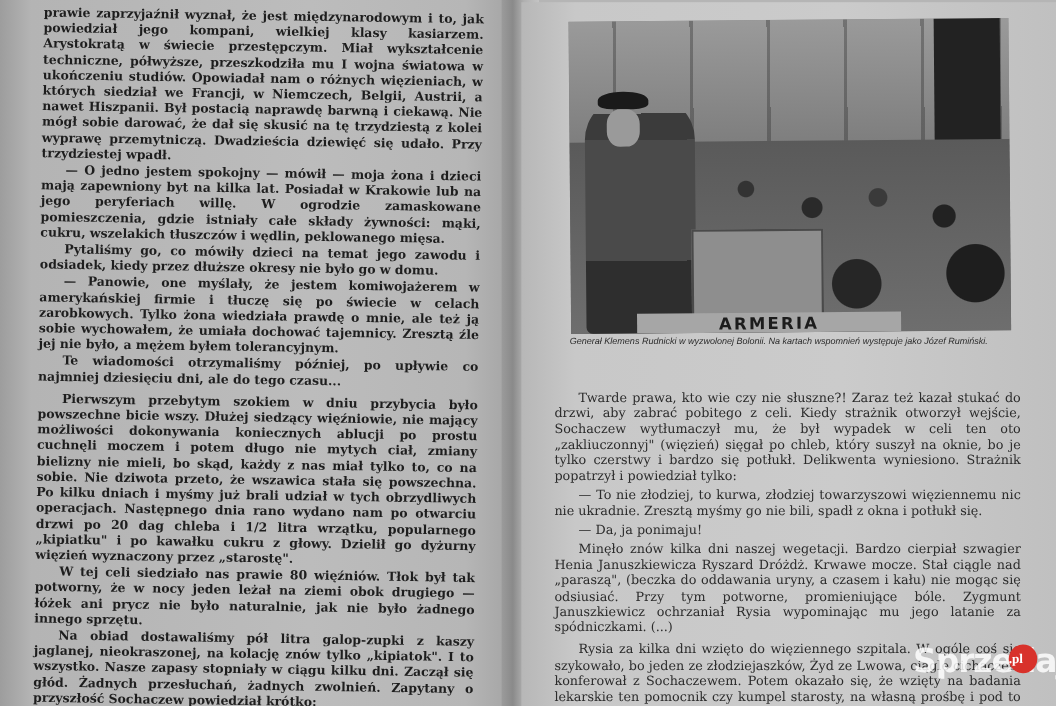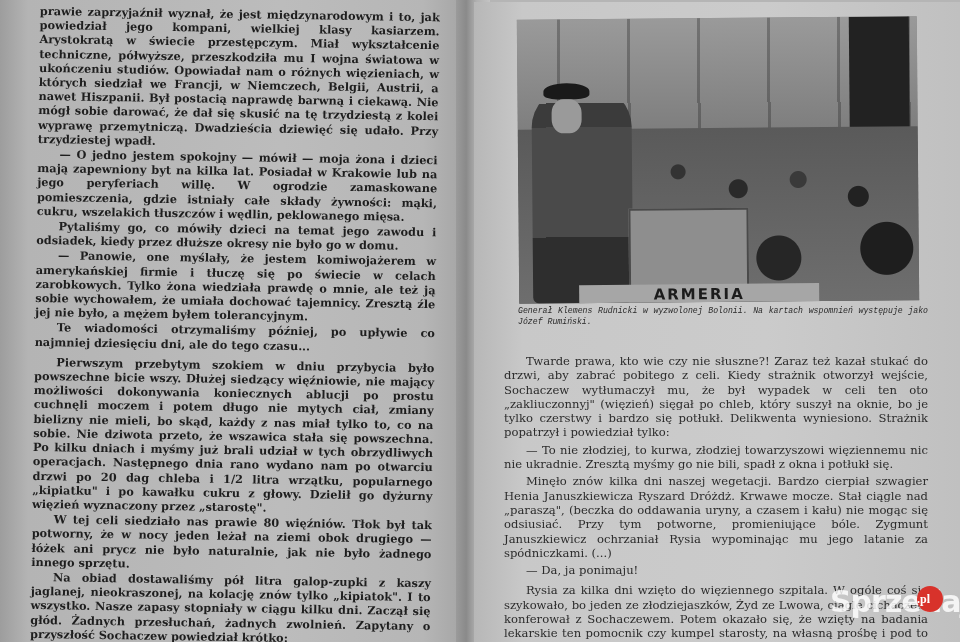--- a/index.html
+++ b/index.html
@@ -91,21 +91,21 @@
     }
     .photo .armeria {
       position: absolute; left: 60px; top: 266px; width: 240px; height: 18px;
       background: #a6a6a6;
       font-family: "DejaVu Sans", sans-serif; font-weight: bold;
       font-size: 15px; letter-spacing: 2px; color: #1c1c1c;
       text-align: center; line-height: 20px; overflow: hidden;
     }
     .caption {
       position: absolute; left: 44px; top: 303px; width: 410px;
-      font-family: Liberation Mono, monospace; font-style: italic;
+      font-family: Liberation Sans, sans-serif; font-style: italic;
       font-size: 8.2px; line-height: 11px; color: #2a2a2a;
       text-align: justify;
     }
     .page-right .text {
       position: absolute; left: 30px; top: 352px; width: 424px;
       font-family: "DejaVu Serif", serif;
       font-size: 11.6px; line-height: 14.3px;
       color: #2b2b2b;
       text-align: justify;
     }
@@ -155,22 +155,22 @@
       <div class="general"></div>
       <div class="beret"></div>
       <div class="face"></div>
       <div class="banner"></div>
       <div class="armeria">ARMERIA</div>
     </div>
     <div class="caption">Generał Klemens Rudnicki w wyzwolonej Bolonii. Na kartach wspomnień występuje jako Józef Rumiński.</div>
     <div class="text">
       <p>Twarde prawa, kto wie czy nie słuszne?! Zaraz też kazał stukać do drzwi, aby zabrać pobitego z celi. Kiedy strażnik otworzył wejście, Sochaczew wytłumaczył mu, że był wypadek w celi ten oto „zakliuczonnyj" (więzień) sięgał po chleb, który suszył na oknie, bo je tylko czerstwy i bardzo się potłukł. Delikwenta wyniesiono. Strażnik popatrzył i powiedział tylko:</p>
       <p>— To nie złodziej, to kurwa, złodziej towarzyszowi więziennemu nic nie ukradnie. Zresztą myśmy go nie bili, spadł z okna i potłukł się.</p>
+      <p>— Da, ja ponimaju!</p>
       <p>Minęło znów kilka dni naszej wegetacji. Bardzo cierpiał szwagier Henia Januszkiewicza Ryszard Dróżdż. Krwawe mocze. Stał ciągle nad „paraszą", (beczka do oddawania uryny, a czasem i kału) nie mogąc się odsiusiać. Przy tym potworne, promieniujące bóle. Zygmunt Januszkiewicz ochrzaniał Rysia wypominając mu jego latanie za spódniczkami. (...)</p>
-      <p>— Da, ja ponimaju!</p>
       <p class="para-gap">Rysia za kilka dni wzięto do więziennego szpitala. W ogóle coś się szykowało, bo jeden ze złodziejaszków, Żyd ze Lwowa, ciągle cichaczem konferował z Sochaczewem. Potem okazało się, że wzięty na badania lekarskie ten pomocnik czy kumpel starosty, na własną prośbę i pod to za duże pieniądze dostał od siostry zastrzyk, po którym temperatura spowodowała zabranie go do szpitala, skąd uciekł. Ale o tym dowiedziałem się po prawie sześciu miesiącach.</p>
 
     </div>
   </div>
 
   <div class="watermark">Sprzedajemy</div>
   <div class="watermark-badge">.pl</div>
 </div>
 
 </body></html>

